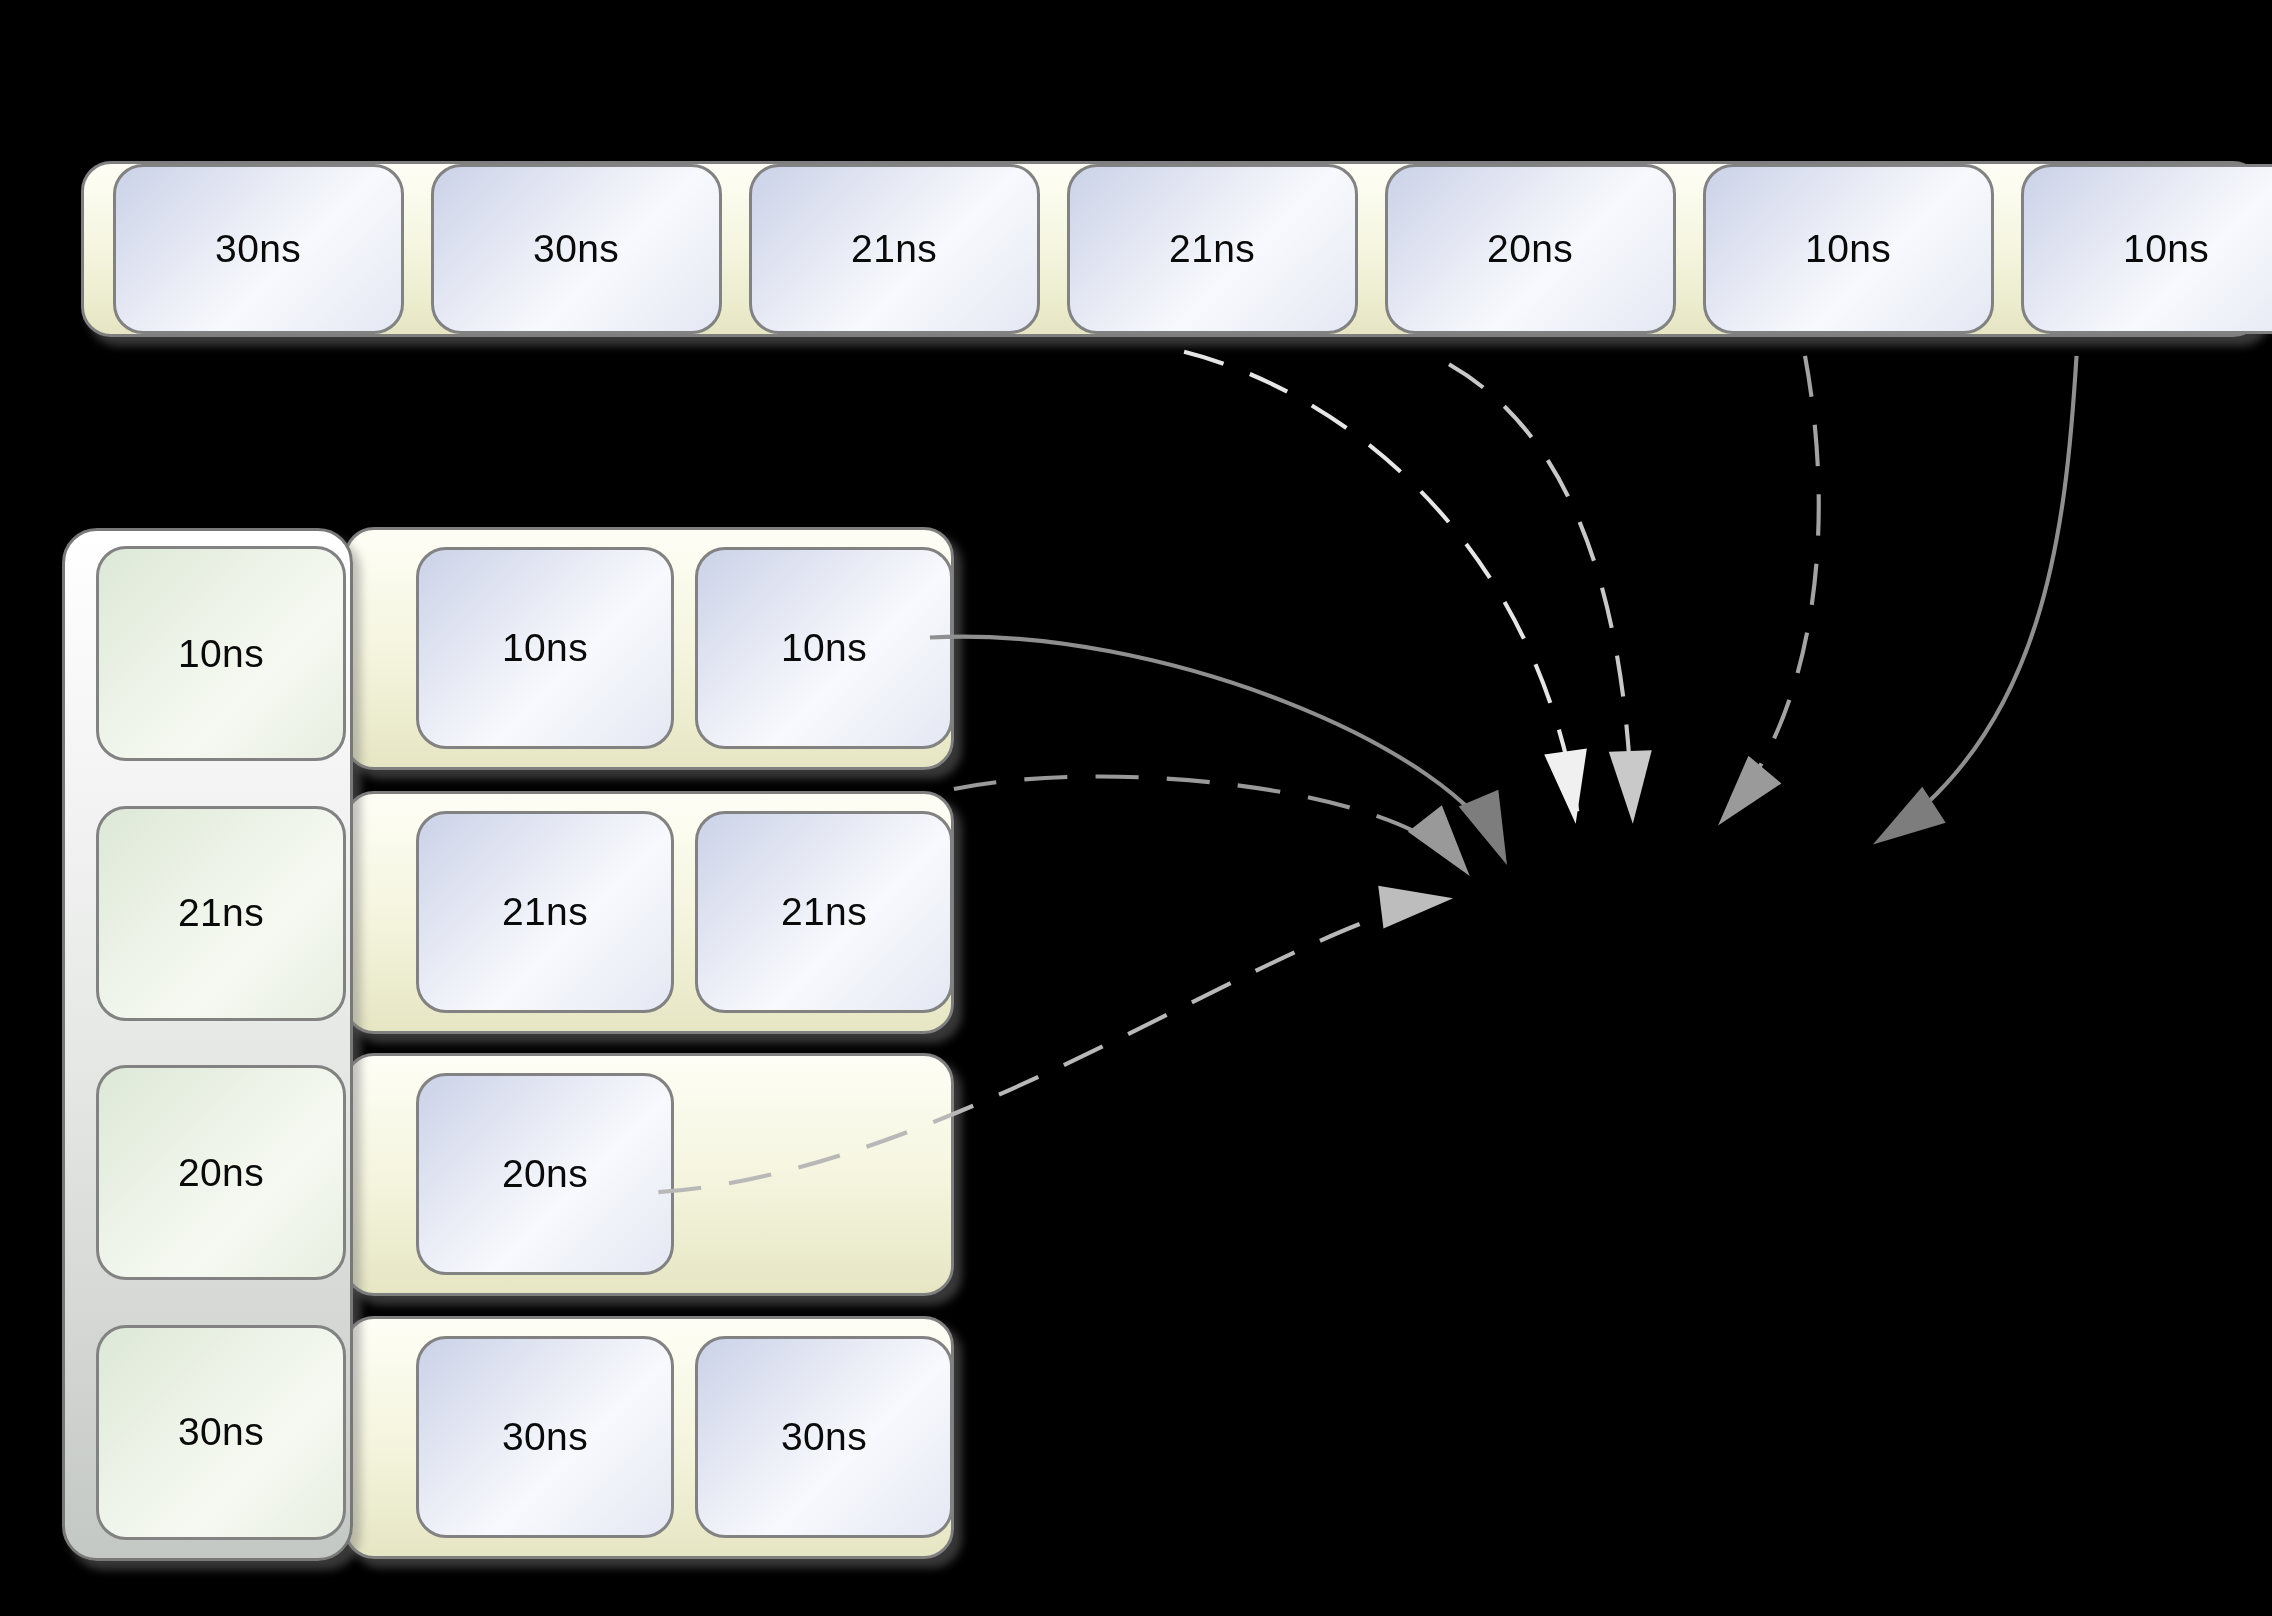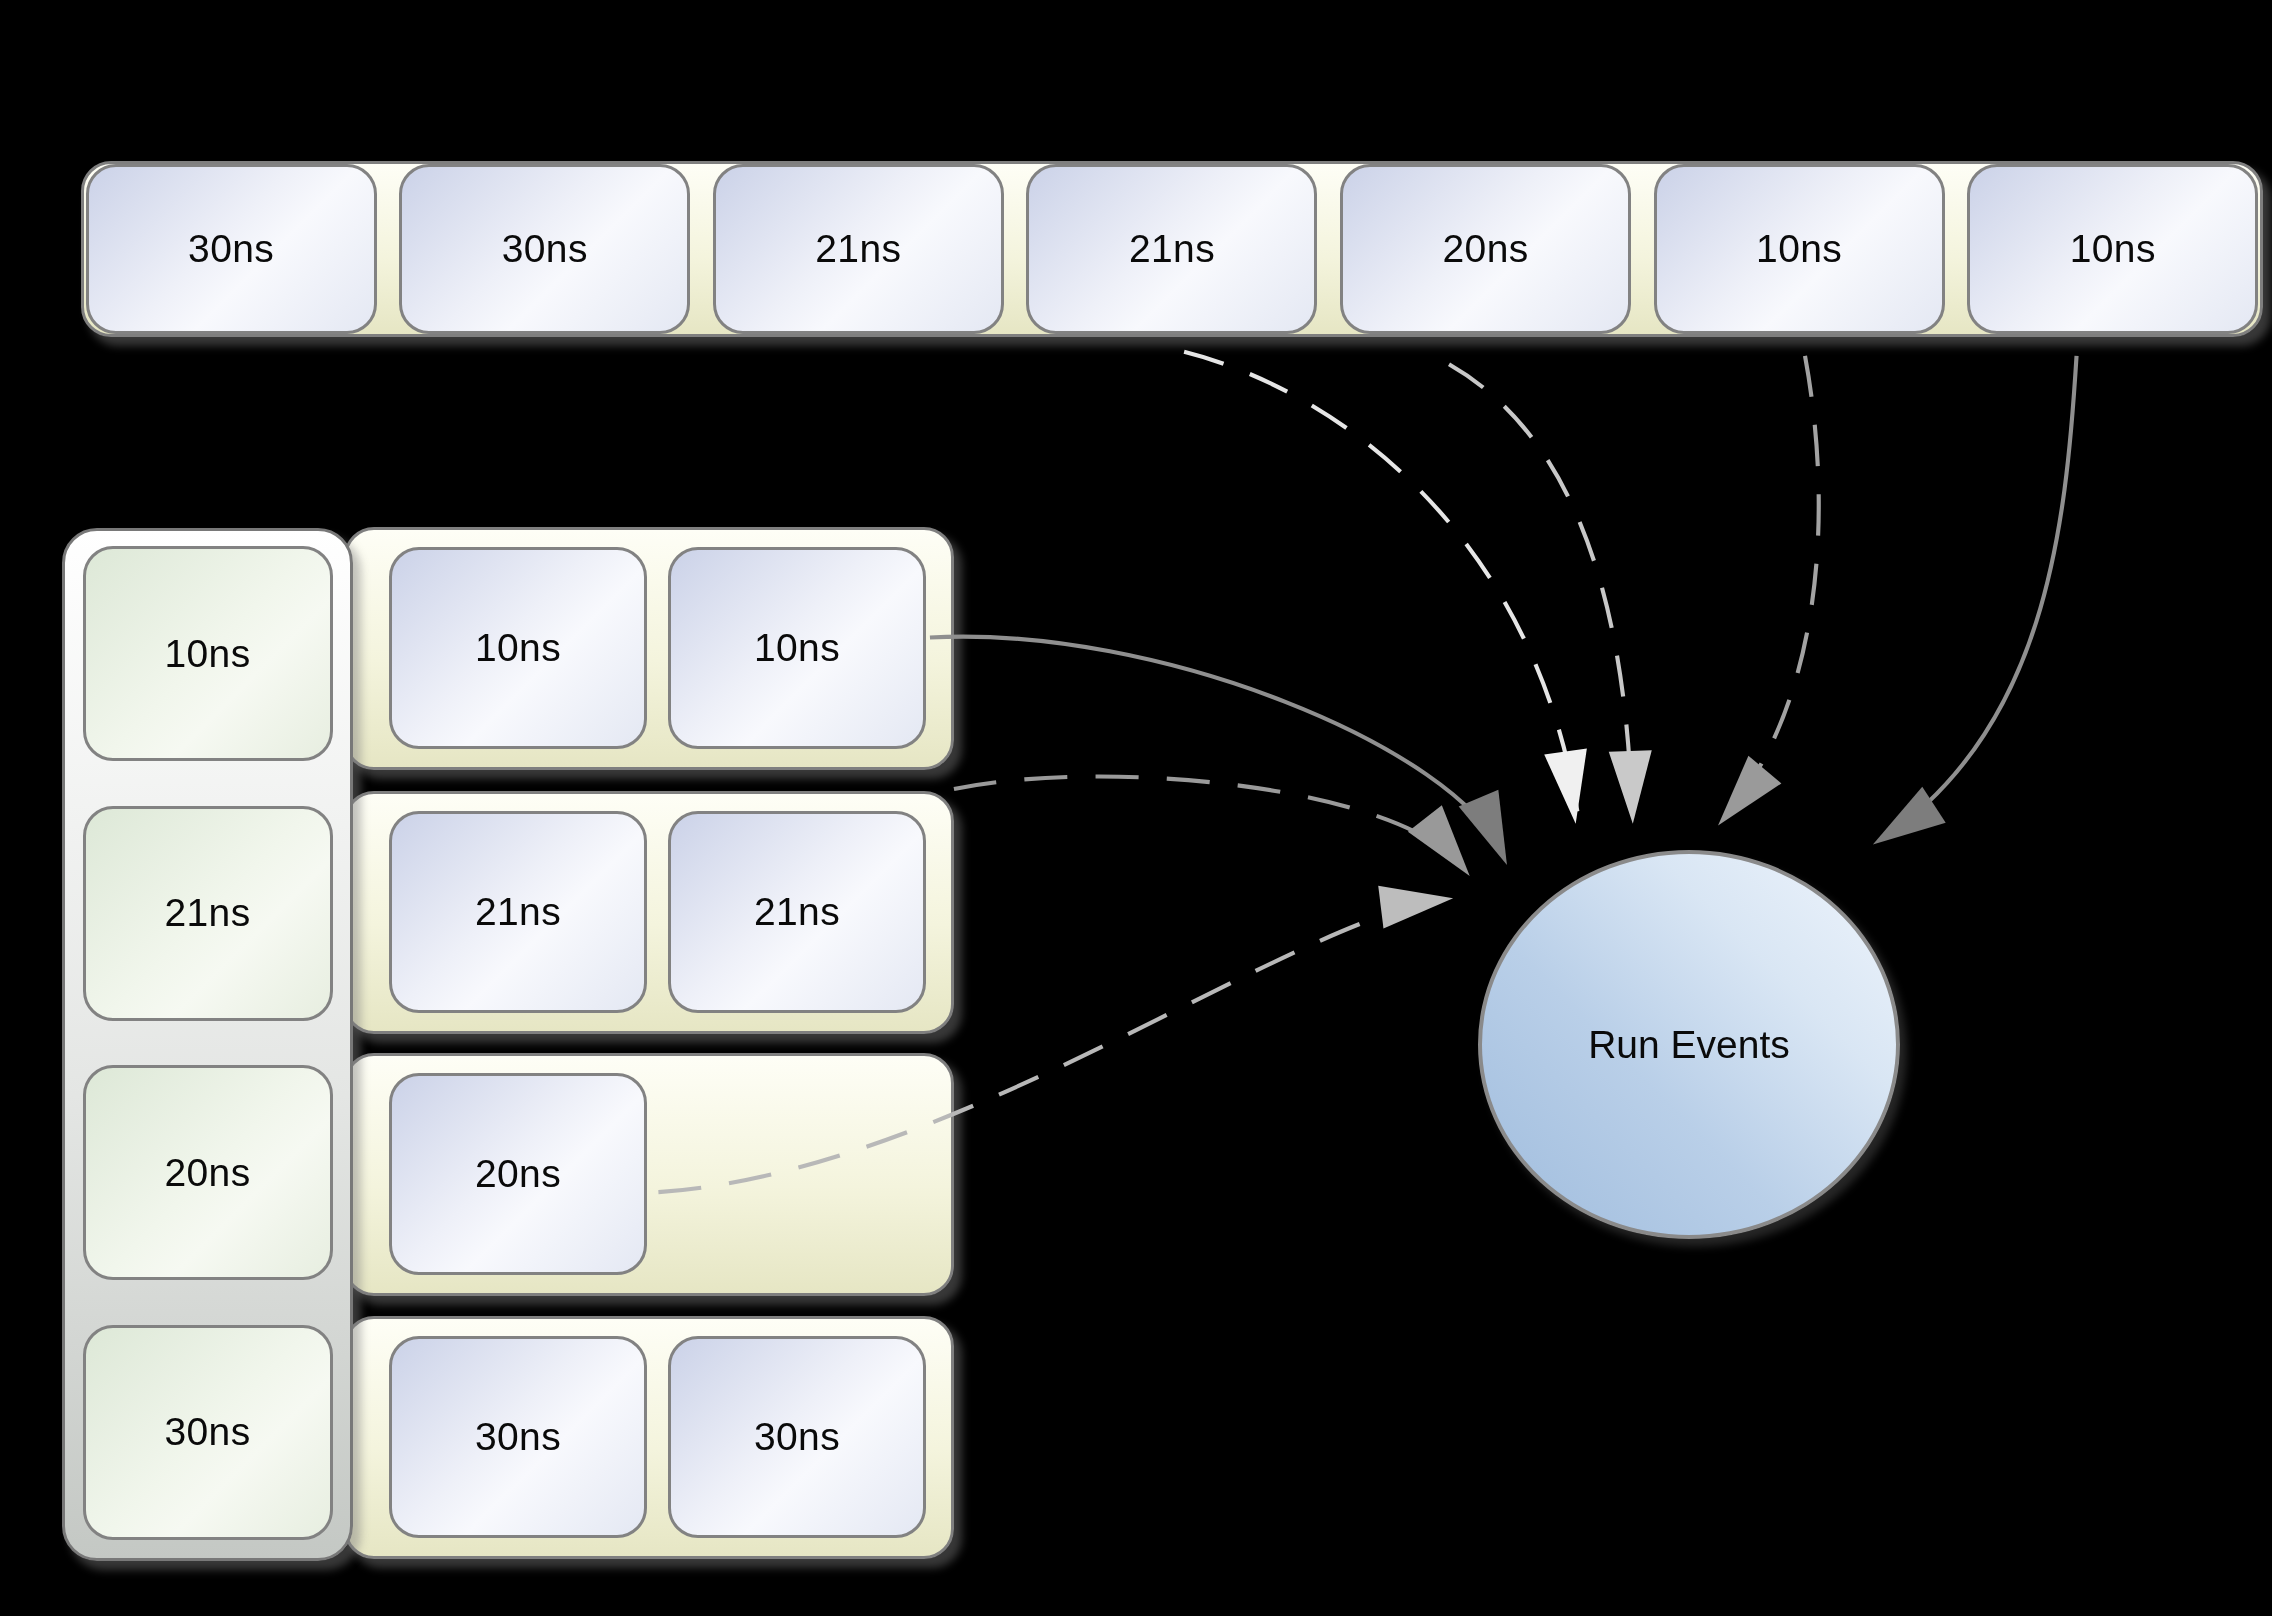--- a/index.html
+++ b/index.html
@@ -17,21 +17,21 @@
     position:absolute;box-sizing:border-box;border:3.3px solid #787878;border-radius:35px;
     background:linear-gradient(180deg,#ffffff 0%,#e4e6e4 55%,#c4c8c4 100%);
     box-shadow:7.5px 8.3px 8.3px rgba(125,125,125,.45);
     display:flex;flex-direction:column;justify-content:space-between;
     padding:15px 0 18px 0;align-items:center;
   }
   
   .box{
     position:absolute;box-sizing:border-box;border:3.3px solid #828282;border-radius:30px;
     display:flex;align-items:center;justify-content:center;
-    font-size:39px;letter-spacing:0.4px;
+    font-size:39px;letter-spacing:0.4px;margin-left:27px;
   }
   .box.blue{background:linear-gradient(135deg,#cbd2e8 0%,#eef0f8 45%,#f8f9fd 60%,#e4e8f3 100%);}
   .box.green{
     position:static;width:250px;height:215px;flex:none;
     background:linear-gradient(135deg,#dde8d7 0%,#f1f6ec 50%,#f6f9f2 65%,#e7eee0 100%);
   }
   .toprow-flex{position:absolute;display:flex;justify-content:space-between;}
   .toprow-flex .box.blue{position:static;width:291px;height:100%;flex:none;}
   
   .ellipse{
@@ -109,23 +109,20 @@
         <span>21ns</span>
       </div>
     <div class="box green">
         <span>20ns</span>
       </div>
     <div class="box green">
         <span>30ns</span>
       </div>
   </div>
 
-  <div class="ellipse" style="left:1478px;top:850px;width:422px;height:389px;">
-    <span>Run Events</span>
-  </div>
 
   <svg class="arrows" width="2273" height="1616" viewBox="0 0 2745 1952">
     <g>
       <path fill="none" d="M 1430 425 C 1610 470 1850 640 1905 980" stroke="#e6e6e6" stroke-dasharray="50 34" stroke-width="5"></path>
       <polygon points="0,0 -88,-26 -88,26" fill="#f0f0f0" transform="translate(1903,995) rotate(82)"></polygon>
     </g>
     <g>
       <path fill="none" d="M 1750 440 C 1890 520 1962 700 1971 980" stroke="#c8c8c8" stroke-dasharray="50 34" stroke-width="5"></path>
       <polygon points="0,0 -88,-26 -88,26" fill="#c9c9c9" transform="translate(1972,995) rotate(88)"></polygon>
     </g>

